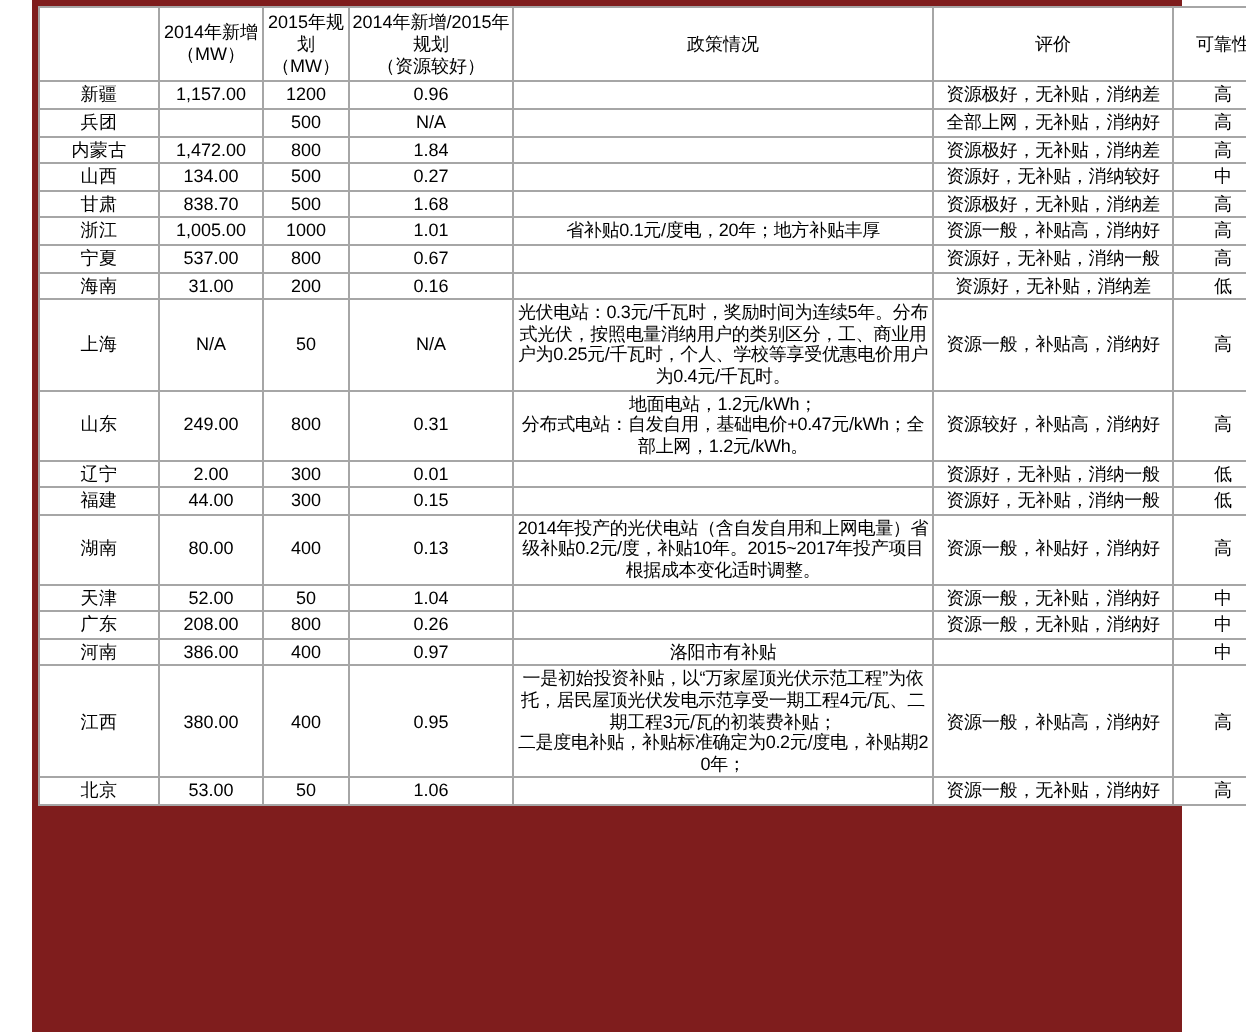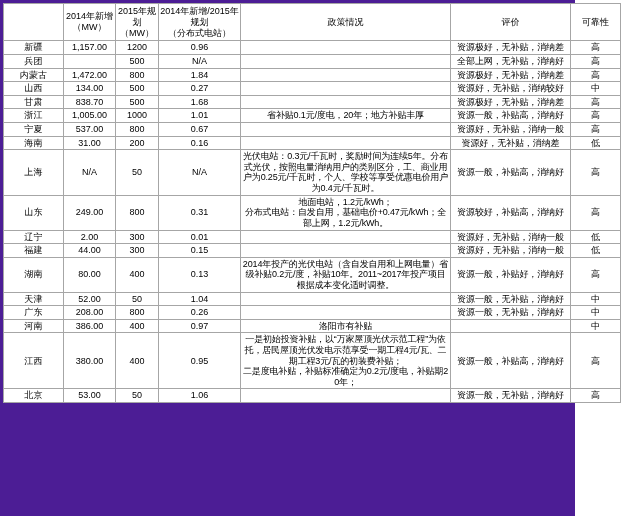--- a/index.html
+++ b/index.html
@@ -12,23 +12,24 @@
     width: 623px;
     height: 516px;
     overflow: hidden;
     font-family: "Liberation Sans", "DejaVu Sans", sans-serif;
     color: #000000;
   }
   #sheet {
     position: relative;
     width: 575px;
     height: 516px;
-    background: #4c1d95;
+    background: #7f1d1d;
     box-sizing: border-box;
     padding: 3px 3px 0 3px;
+    margin-left: 16px;
   }
   table.grid {
     border-collapse: collapse;
     table-layout: fixed;
     width: 617px;
     background: #ffffff;
   }
   table.grid td, table.grid th {
     border: 1px solid #a6a6a6;
     font-weight: normal;
@@ -90,21 +91,21 @@
         <td>
           <div>2014年新增</div>
           <div>（MW）</div>
         </td>
         <td>
           <div>2015年规划</div>
           <div>（MW）</div>
         </td>
         <td>
           <div>2014年新增/2015年规划</div>
-          <div>（分布式电站）</div>
+          <div>（资源较好）</div>
         </td>
         <td>政策情况</td>
         <td>评价</td>
         <td>可靠性</td>
       </tr>
     </thead>
     <tbody id="tbody">
         <tr>
           <td class="prov">新疆</td>
           <td class="num">1,157.00</td>
@@ -211,21 +212,21 @@
           <td class="num">0.15</td>
           <td class="policy empty"></td>
           <td class="eval">资源好，无补贴，消纳一般</td>
           <td class="rel">低</td>
         </tr>
         <tr>
           <td class="prov">湖南</td>
           <td class="num">80.00</td>
           <td class="num">400</td>
           <td class="num">0.13</td>
-          <td class="policy">2014年投产的光伏电站（含自发自用和上网电量）省级补贴0.2元/度，补贴10年。2011~2017年投产项目根据成本变化适时调整。</td>
+          <td class="policy">2014年投产的光伏电站（含自发自用和上网电量）省级补贴0.2元/度，补贴10年。2015~2017年投产项目根据成本变化适时调整。</td>
           <td class="eval">资源一般，补贴好，消纳好</td>
           <td class="rel">高</td>
         </tr>
         <tr>
           <td class="prov">天津</td>
           <td class="num">52.00</td>
           <td class="num">50</td>
           <td class="num">1.04</td>
           <td class="policy empty"></td>
           <td class="eval">资源一般，无补贴，消纳好</td>

